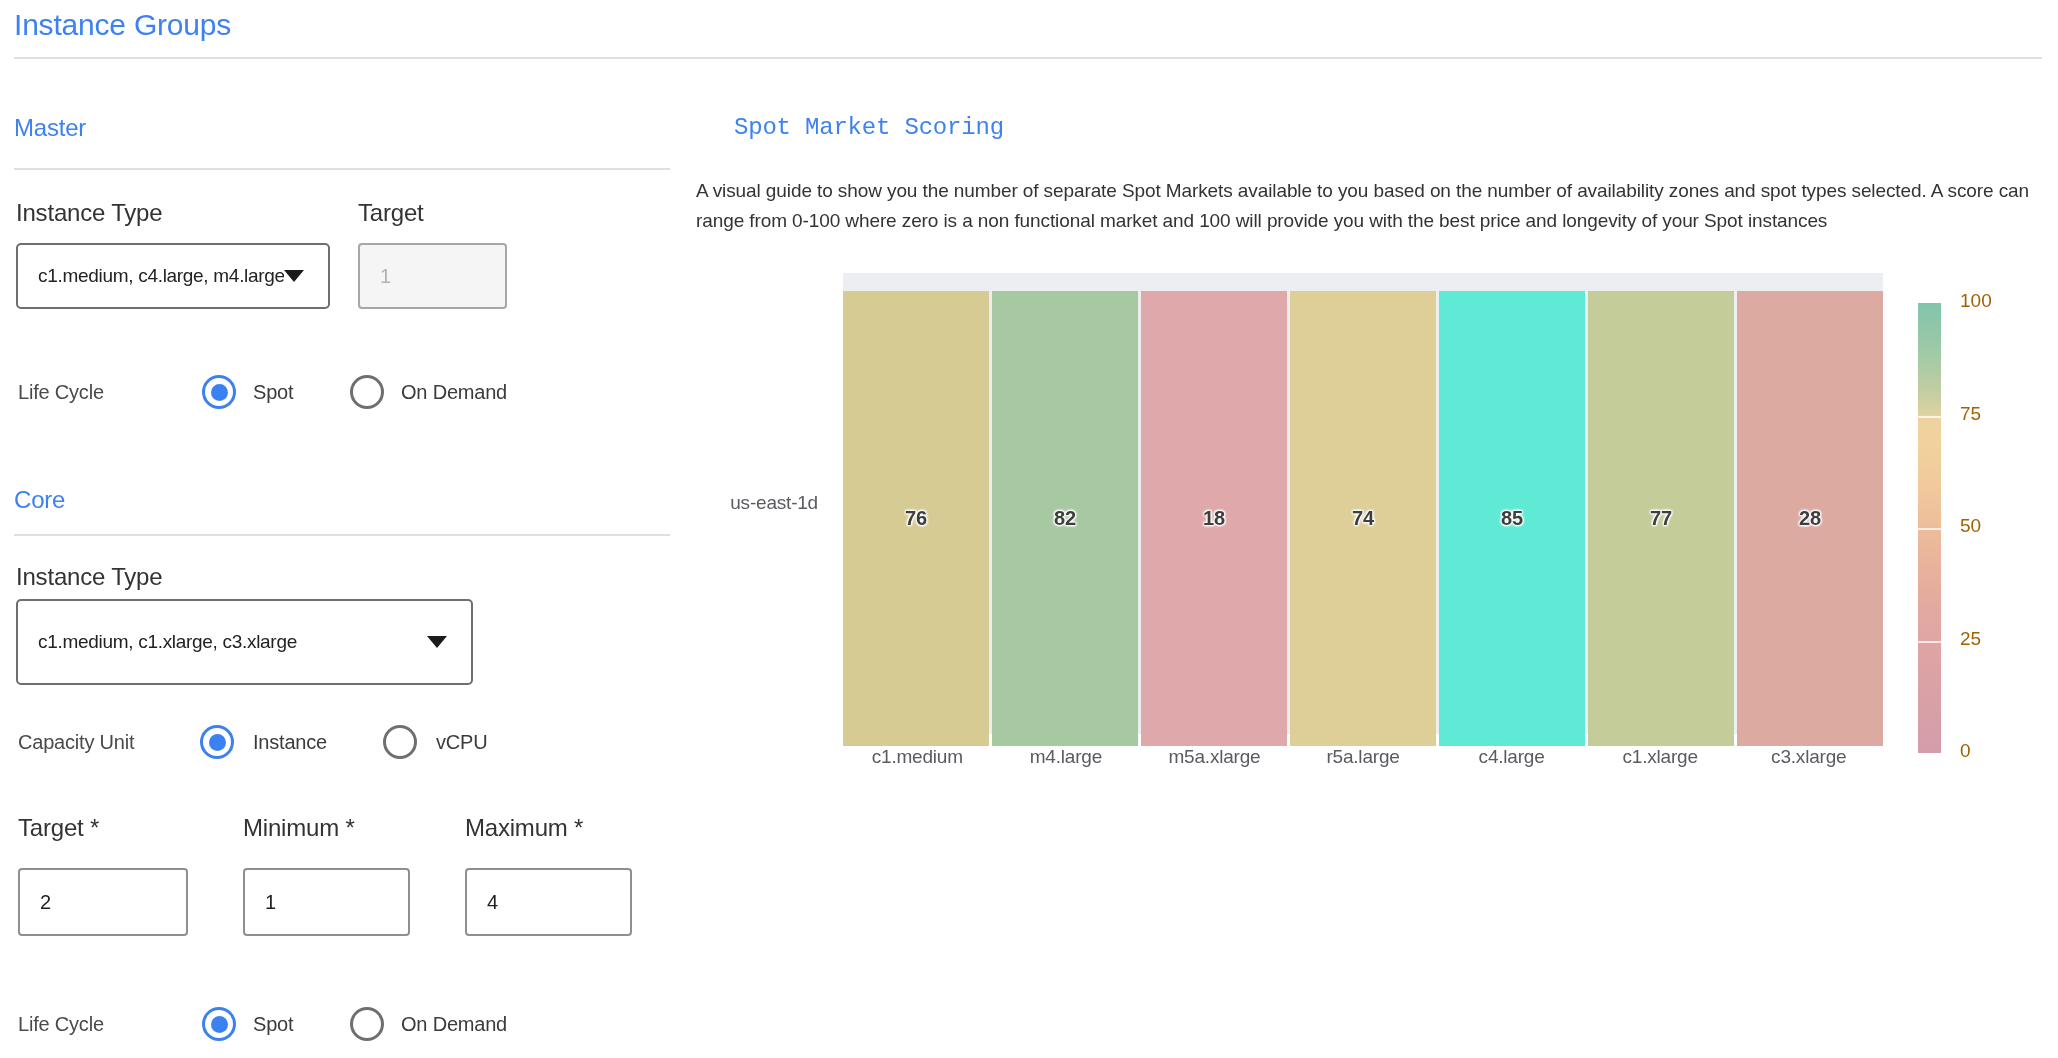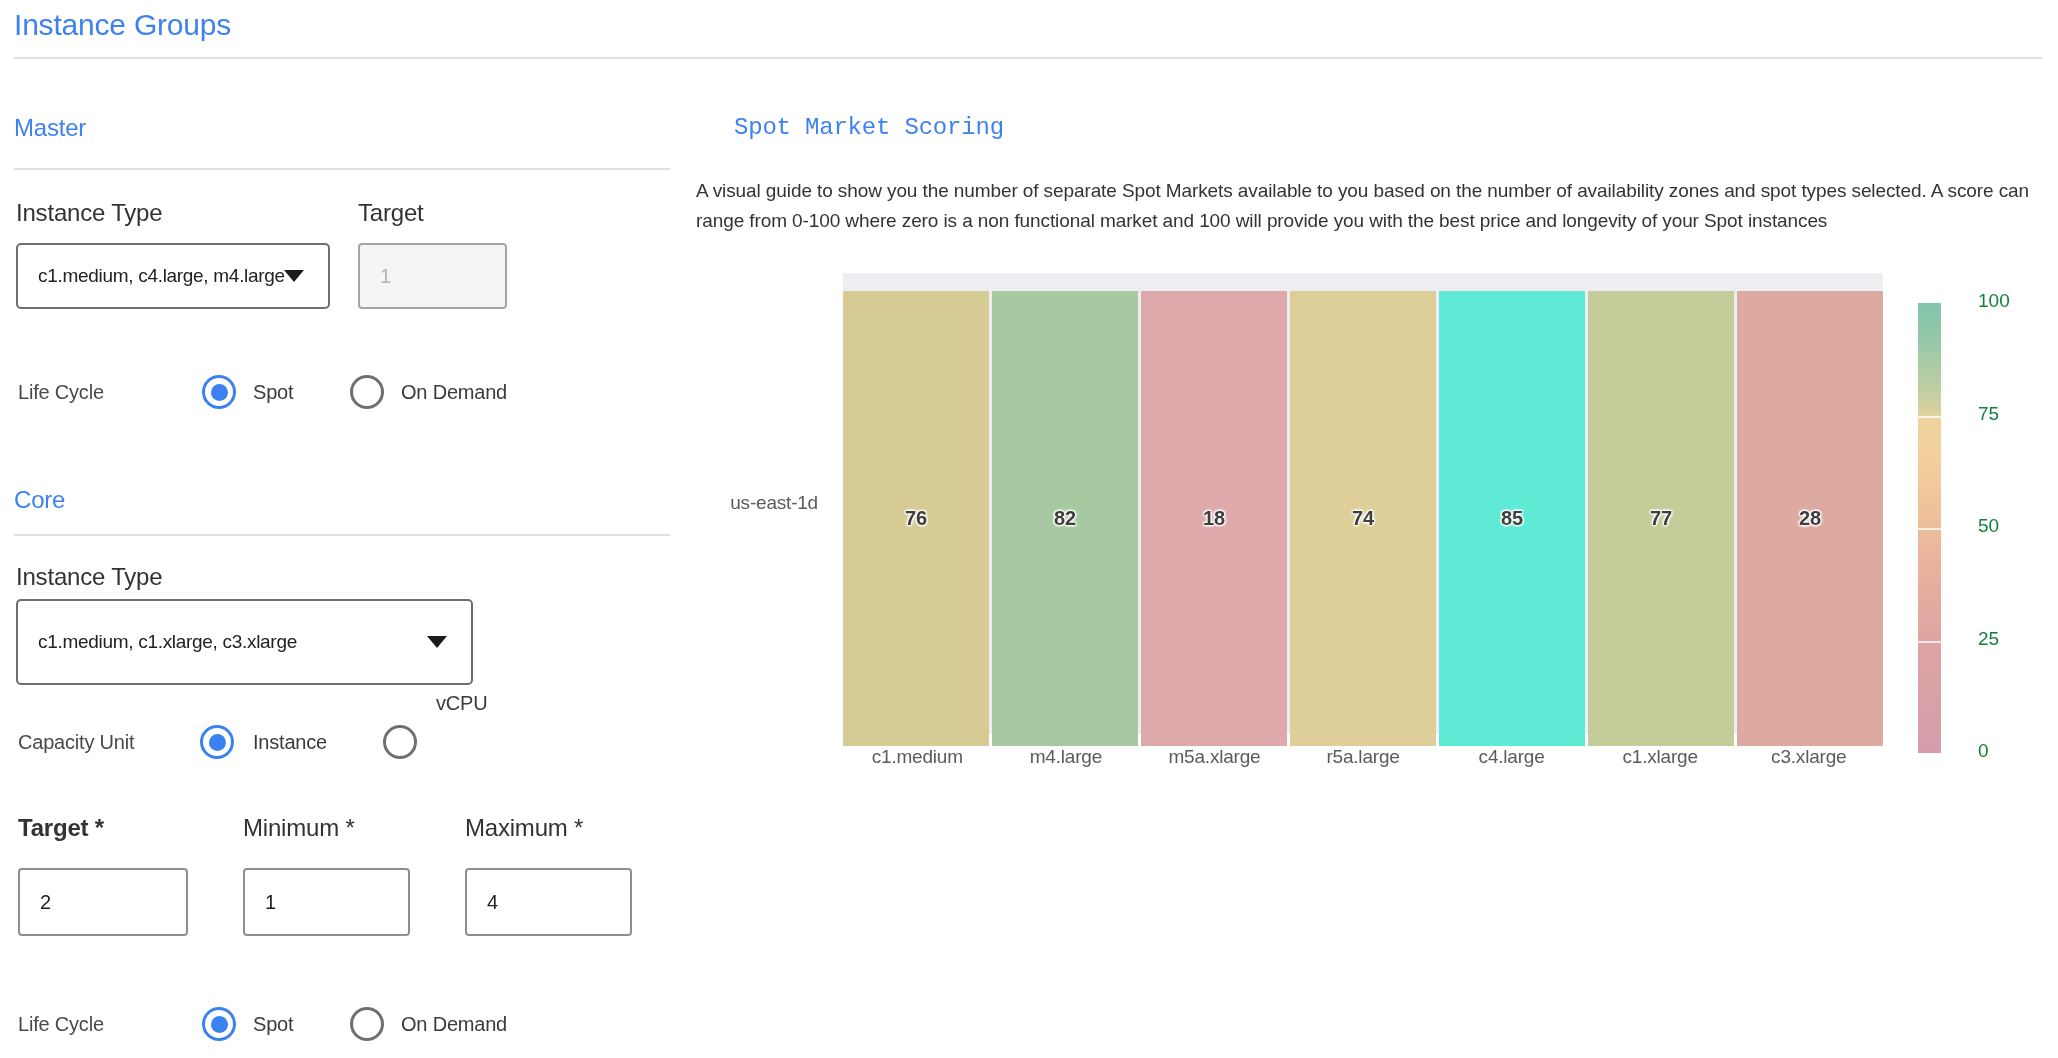--- a/index.html
+++ b/index.html
@@ -44,21 +44,21 @@
   .hm-xlabel { flex: 1; text-align: center; font-size: 19px; color: #595b60; letter-spacing: -0.2px; }
   .axis-label { font-size: 19px; color: #595b60; letter-spacing: -0.2px; }
 
   .colorbar { width: 23px; height: 450px; position: relative;
     background: linear-gradient(to bottom,
       #82c4ad 0%, #96c8a8 8%, #b2cca4 16%, #cdd0a1 22%, #ddd2a0 24.8%,
       #eed39e 25.2%, #f2d19c 32%, #f1ca9b 40%, #edbd9b 50%,
       #e9b29c 58%, #e3a9a0 68%, #dfa5a4 75%, #d9a0a7 88%, #d49daa 100%); }
   .cb-sep { position: absolute; left: 0; width: 100%; height: 2px; background: rgba(255,255,255,0.75); }
   .cb-ticks { position: absolute; }
-  .cb-tick { position: absolute; font-size: 19px; color: #15803d; margin-left: 18px; }
+  .cb-tick { position: absolute; font-size: 19px; color: #a16207; }
 </style>
 </head>
 <body>
 
 <div id="app">
 
   <div class="abs h1" style="left:14px; top:8px;">Instance Groups</div>
   <div class="abs divider" style="left:14px; top:57px; width:2028px;"></div>
 
   <div class="abs h2" style="left:14px; top:114px;">Master</div>
@@ -89,23 +89,23 @@
     <span class="dd-text">c1.medium, c1.xlarge, c3.xlarge</span>
     <span class="caret"></span>
   </div>
 
   <div class="abs glabel" style="left:18px; top:731px;">Capacity Unit</div>
   <div class="abs radio selected" style="left:200px; top:725px;">
       <span class="dot"></span>
     </div>
   <div class="abs rlabel" style="left:253px; top:731px;">Instance</div>
   <div class="abs radio" style="left:383px; top:725px;"></div>
-  <div class="abs rlabel" style="left:436px; top:692px;">vCPU</div>
+  <div class="abs rlabel" style="left:436px; top:731px;">vCPU</div>
 
-  <div class="abs flabel" style="left:18px; top:814px;font-weight:bold;">Target *</div>
+  <div class="abs flabel" style="left:18px; top:814px;">Target *</div>
   <div class="abs flabel" style="left:243px; top:814px;">Minimum *</div>
   <div class="abs flabel" style="left:465px; top:814px;">Maximum *</div>
 
   <input class="abs numinput" style="left: 18px; top: 868px; width: 170px; height: 68px;" value="2">
   <input class="abs numinput" style="left: 243px; top: 868px; width: 167px; height: 68px;" value="1">
   <input class="abs numinput" style="left: 465px; top: 868px; width: 167px; height: 68px;" value="4">
 
   <div class="abs glabel" style="left:18px; top:1013px;">Life Cycle</div>
   <div class="abs radio selected" style="left:202px; top:1007px;">
       <span class="dot"></span>

